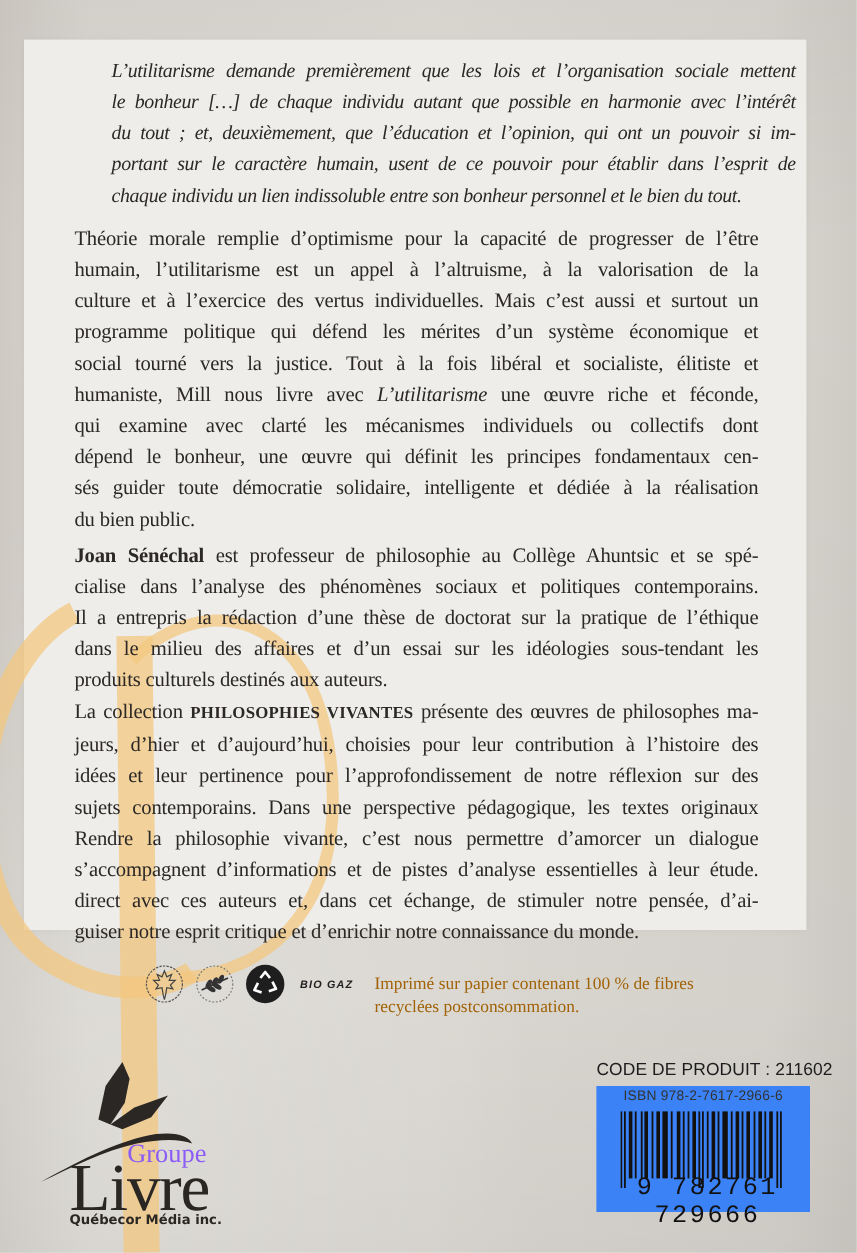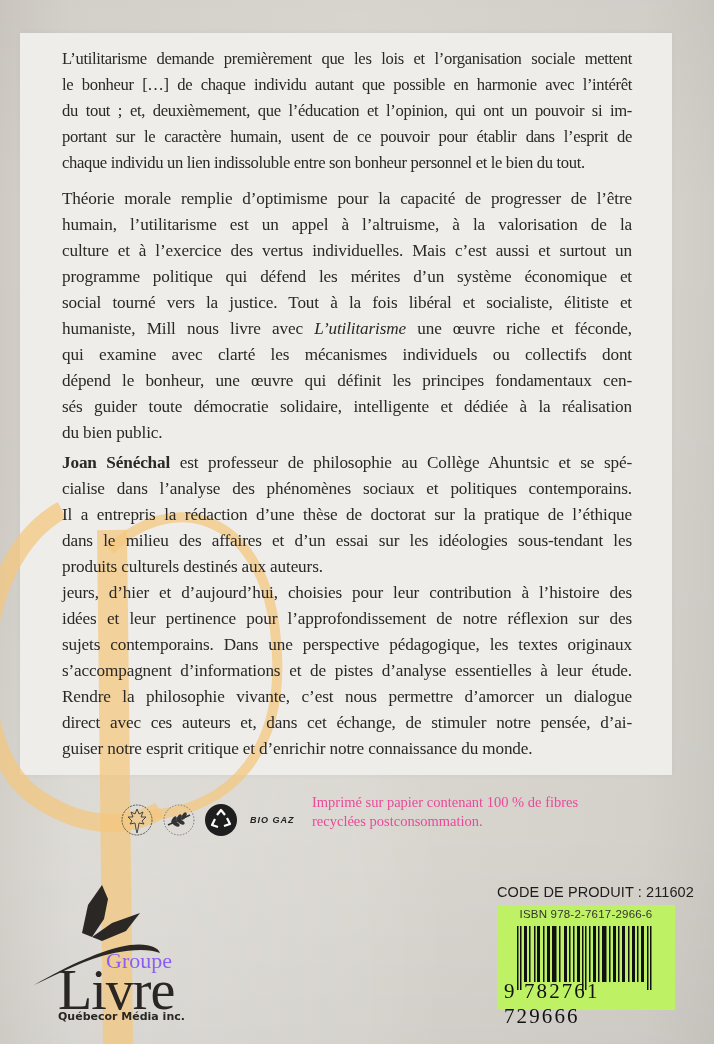--- a/index.html
+++ b/index.html
@@ -29,43 +29,43 @@
     .text-block {
       position: absolute;
       left: 62px; width: 570px;
       font-size: 17.2px;
       line-height: 26px;
       color: #2b2826;
       letter-spacing: -0.15px;
     }
     .text-block .ln { display: block; white-space: nowrap; text-align: justify; text-align-last: justify; }
     .text-block .ln.last { text-align-last: left; }
-    .quote { top: 46px; font-size: 16.6px; letter-spacing: -0.35px; }
+    .quote { top: 46px; font-style: italic; font-size: 16.6px; letter-spacing: -0.35px; margin-left: 31px; }
     .p1 { top: 186px; }
     .p2 { top: 450px; }
     .p3 { top: 580px; }
     .bold { font-weight: bold; margin-top: 14px; }
     .smallcaps { font-variant: small-caps; font-weight: bold; font-size: 14px; letter-spacing: 0.2px; }
     .italic { font-style: italic; }
 
     .eco-row { position: absolute; left: 120px; top: 800px; height: 40px; display: flex; align-items: center; gap: 8px; }
     .eco-icon { width: 34px; height: 34px; display: inline-block; }
     .biogaz { font-family: "Liberation Sans", sans-serif; font-size: 9px; font-weight: bold; font-style: italic; color: #222; letter-spacing: 1px; margin-left: 4px; margin-top: 0; }
-    .eco-text { position: absolute; left: 312px; top: 793px; font-size: 14.5px; line-height: 19px; color: #ec4899; }
+    .eco-text { position: absolute; left: 312px; top: 811px; font-size: 14.5px; line-height: 19px; color: #a16207; }
 
     .logo { position: absolute; left: 30px; top: 885px; width: 160px; height: 150px; }
     .logo-groupe { position: absolute; left: 106px; top: 948px; font-family: "Liberation Serif", serif; font-size: 22px; color: #8b5cf6; }
     .logo-livre { position: absolute; left: 58px; top: 960px; font-family: "Liberation Serif", serif; font-size: 56px; color: #2a2624; letter-spacing: -1px; line-height: 60px; }
     .logo-qm { position: absolute; left: 58px; top: 1010px; font-family: "DejaVu Sans", sans-serif; font-size: 11px; font-weight: bold; color: #2a2624; }
 
     .product-code { position: absolute; left: 497px; top: 884px; font-family: "Liberation Sans", sans-serif; font-size: 14.5px; color: #1c1c1c; letter-spacing: 0.1px; }
-    .barcode-box { position: absolute; left: 497px; top: 905px; width: 178px; height: 105px; background: #bef264; }
+    .barcode-box { position: absolute; left: 497px; top: 905px; width: 178px; height: 105px; background: #3b82f6; }
     .isbn { position: absolute; left: 0; top: 3px; width: 100%; text-align: center; font-family: "Liberation Sans", sans-serif; font-size: 11.5px; color: #333; letter-spacing: 0.2px; }
     .bars { position: absolute; left: 20px; top: 21px; width: 138px; height: 64px; }
-    .barcode-digits { position: absolute; left: 7px; top: 74px; font-family: Liberation Serif, serif; font-size: 21px; color: #111; letter-spacing: 2.1px; background: transparent; }
+    .barcode-digits { position: absolute; left: 7px; top: 74px; font-family: Liberation Mono, monospace; font-size: 21px; color: #111; letter-spacing: 2.1px; background: transparent; text-align: center; }
   </style>
 </head>
 <body>
 
 <div class="page-shade"></div>
 <div class="card"></div>
 
 <svg class="phi" viewBox="0 0 320 574" xmlns="http://www.w3.org/2000/svg">
   <g fill="none" stroke="#f3c77f" stroke-opacity="0.75">
     <path d="M 62 40 C -30 90, -40 280, 40 330 C 110 375, 160 340, 160 340" stroke-width="18"></path>
@@ -97,25 +97,26 @@
 
 <div class="text-block p2">
   <span class="ln"><span class="bold">Joan Sénéchal</span><span> est professeur de philosophie au Collège Ahuntsic et se spé-</span></span>
   <span class="ln">cialise dans l’analyse des phénomènes sociaux et politiques contemporains.</span>
   <span class="ln">Il a entrepris la rédaction d’une thèse de doctorat sur la pratique de l’éthique</span>
   <span class="ln">dans le milieu des affaires et d’un essai sur les idéologies sous-tendant les</span>
   <span class="ln last">produits culturels destinés aux auteurs.</span>
 </div>
 
 <div class="text-block p3">
+  <span class="ln"><span>La collection </span><span class="smallcaps">PHILOSOPHIES VIVANTES</span><span> présente des œuvres de philosophes ma-</span></span>
   <span class="ln">jeurs, d’hier et d’aujourd’hui, choisies pour leur contribution à l’histoire des</span>
   <span class="ln">idées et leur pertinence pour l’approfondissement de notre réflexion sur des</span>
   <span class="ln">sujets contemporains. Dans une perspective pédagogique, les textes originaux</span>
+  <span class="ln">Rendre la philosophie vivante, c’est nous permettre d’amorcer un dialogue</span>
   <span class="ln">s’accompagnent d’informations et de pistes d’analyse essentielles à leur étude.</span>
-  <span class="ln">Rendre la philosophie vivante, c’est nous permettre d’amorcer un dialogue</span>
   <span class="ln">direct avec ces auteurs et, dans cet échange, de stimuler notre pensée, d’ai-</span>
   <span class="ln last">guiser notre esprit critique et d’enrichir notre connaissance du monde.</span>
 </div>
 
 <div class="eco-row">
   <svg class="eco-icon" viewBox="0 0 34 34">
     <circle cx="17" cy="17" r="15" fill="none" stroke="#555" stroke-width="1" stroke-dasharray="2 1"></circle>
     <path d="M17 6 L19 11 L23 9 L21 14 L26 14 L22 18 L24 21 L19 20 L18 26 L17 30 L16 26 L15 20 L10 21 L12 18 L8 14 L13 14 L11 9 L15 11 Z" fill="none" stroke="#444" stroke-width="1"></path>
   </svg>
   <svg class="eco-icon" viewBox="0 0 34 34">

